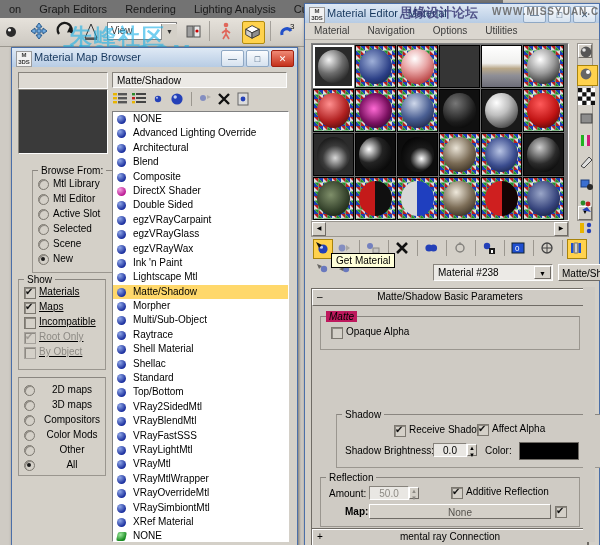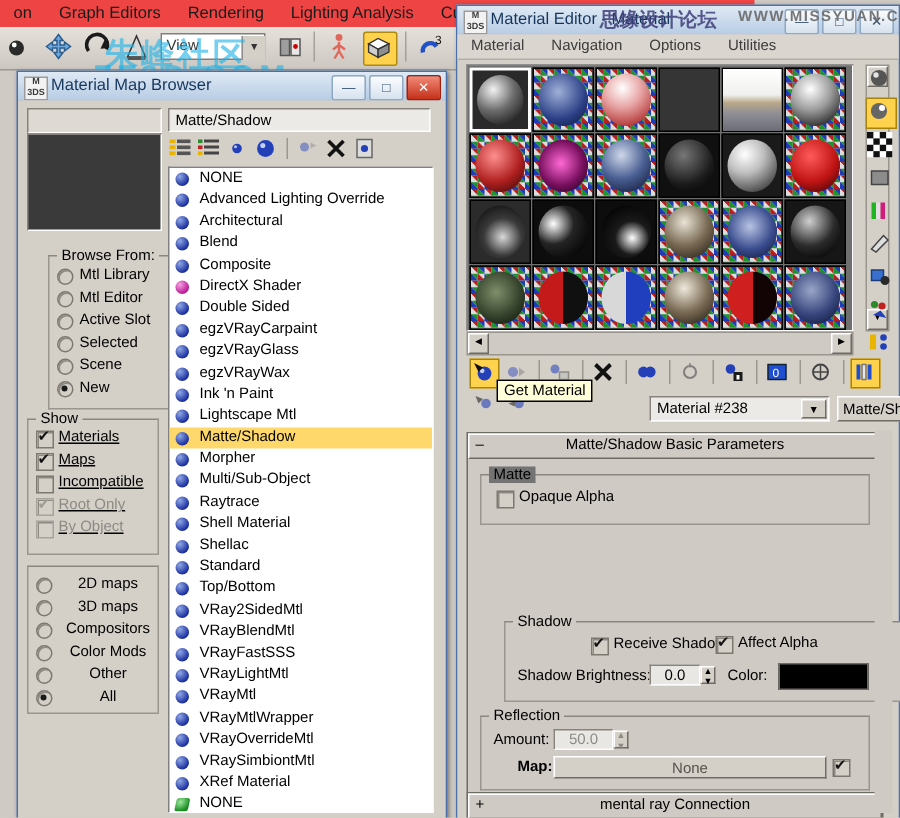--- a/index.html
+++ b/index.html
@@ -6,21 +6,21 @@
   body{
     width:600px;height:545px;overflow:hidden;position:relative;
     background:#d4d0c8;
     font-family:"Liberation Sans",sans-serif;font-size:10px;color:#000;
     -webkit-font-smoothing:none;
   }
   .abs{position:absolute;}
 
   
   #max-backdrop{left:0;top:0;width:600px;height:545px;background:#cfcbc4;}
-  #max-menubar{left:0;top:0;width:503px;height:18px;background:#ef4444;
+  #max-menubar{left:0;top:0;width:503px;height:18px;background:#737373;
     border-bottom:1px solid #b9b5ae;}
   #max-menubar .mi{float:left;padding:3px 9px 0 9px;height:15px;font-size:11px;color:#1a1a1a;}
   #max-toolbar{left:0;top:18px;width:600px;height:28px;
     background:linear-gradient(#e6e2db,#ccc8c1);border-bottom:1px solid #9b978f;}
   .tb-ico{float:left;margin:3px 2px 0 3px;width:21px;height:21px;border-radius:2px;
     position:relative;}
   .tb-ico.sel{background:#ffd24d;border:1px solid #b08a10;}
   .tb-sep{float:left;width:1px;height:20px;margin:3px 3px 0 3px;background:#a4a09a;}
   .viewsel{float:left;margin:4px 3px 0 3px;width:70px;height:18px;background:#fff;
     border:1px solid #7f7f7f;font-size:10px;padding:2px 0 11px 3px;box-sizing:border-box;color:#333;}
@@ -653,21 +653,21 @@
     </div>
     <div class="btn" style="left:253px;top:241px;width:72px;height:17px;padding-top:3px;">Matte/Shadow</div>
 
     <div class="rollout" style="left:6px;top:265px;width:276px;height:243px;">
       <div class="ro-head">
         <span class="pm">–</span>
         <span>Matte/Shadow Basic Parameters</span>
       </div>
 
       <div class="grp" style="left:8px;top:27px;width:258px;height:32px;background:#cfcbc4;">
-        <div class="lg" style="background:#737373;">Matte</div>
+        <div class="lg" style="background:#be185d;font-style:italic;">Matte</div>
         <div style="padding:8px 0 0 8px;">
           <div class="ropt"><span class="cb"></span><span>Opaque Alpha</span></div>
         </div>
       </div>
 
 
       <div class="grp" style="left:24px;top:125px;width:258px;height:52px;background:#cfcbc4;padding-left:47px;">
         <div class="lg" style="background:#cfcbc4;">Shadow</div>
         <div style="padding:8px 0 0 8px;">
           <div class="ropt"><span class="cb on"></span><span>Receive Shadows</span></div>
@@ -684,20 +684,23 @@
         <div class="swatch" style="left:182px;top:27px;width:58px;height:16px;"></div>
       </div>
 
       <div class="grp" style="left:8px;top:188px;width:258px;height:48px;background:#cfcbc4;">
         <div class="lg" style="background:#cfcbc4;">Reflection</div>
         <div style="position:absolute;left:8px;top:10px;font-size:10px;">Amount:</div>
         <div class="spin" style="left:48px;top:8px;width:40px;height:14px;padding-top:1px;color:#8d8a84;">
           <span>50.0</span>
           <span class="ud">▲<br>▼</span>
         </div>
+        <div style="position:absolute;left:128px;top:7px;">
+          <div class="ropt"><span class="cb on"></span><span>Additive Reflection</span></div>
+        </div>
         <div style="position:absolute;left:24px;top:28px;font-size:10px;font-weight:bold;">Map:</div>
         <div class="btn" style="left:48px;top:26px;width:182px;height:15px;padding-top:2px;color:#55524d;">None</div>
         <div class="ropt" style="position:absolute;left:234px;top:26px;padding-left:0;width:14px;">
             <span class="cb on" style="left:0;"></span>
           </div>
       </div>
     </div>
 
     <div class="rollout" style="left:6px;top:505px;width:276px;height:17px;">
       <div class="ro-head">

